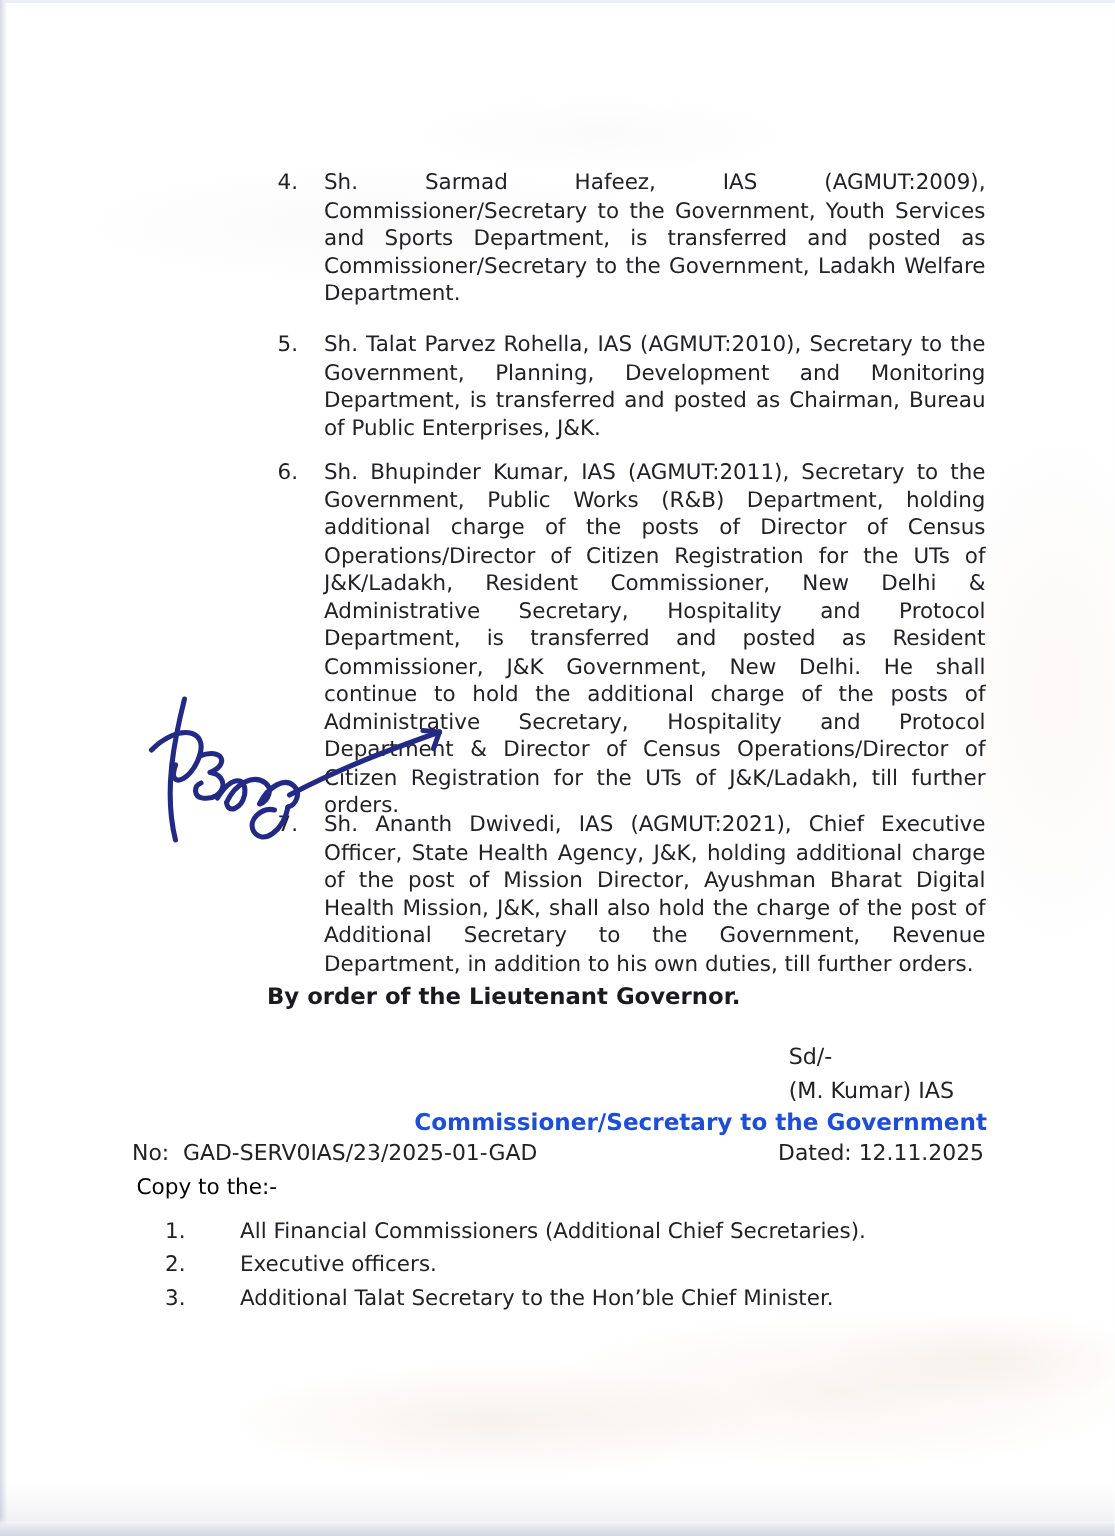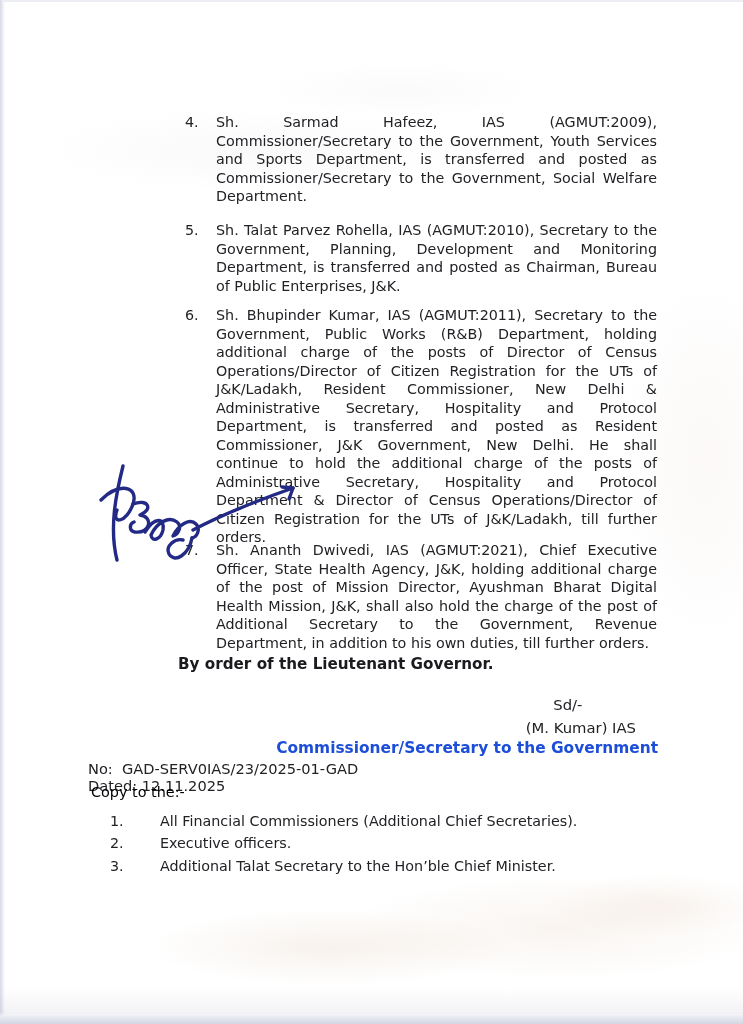--- a/index.html
+++ b/index.html
@@ -35,33 +35,33 @@
     font-size:14.3px;line-height:18.5px;color:#222226;
   }
   .order-item .num{width:31px;flex:0 0 31px;}
   .order-item .txt{width:441px;text-align:justify;}
 
   .by-order{
     position:absolute;left:178px;top:655px;
     font-size:15.2px;font-weight:700;color:#1b1b1f;
   }
   .sig-block{
-    position:absolute;right:93px;top:694px;text-align:center;
+    position:absolute;right:93px;top:694px;text-align:left;
     font-size:14.8px;line-height:22.5px;color:#222226;
   }
   .sig-block .sd{padding-right:40px;}
   .sig-block .name{padding-right:14px;}
   .designation{
     position:absolute;right:85px;top:739px;
     font-size:15.4px;font-weight:700;color:#1d4ed8;
   }
   .ref-line{
     position:absolute;left:88px;top:760px;width:568px;
     display:flex;justify-content:space-between;
-    font-size:14.6px;color:#222226;flex-direction:column;
+    font-size:14.6px;color:#222226;
   }
   .ref-line .no{white-space:pre;}
   .copy-heading{
     position:absolute;left:91px;top:784px;
     font-size:14.4px;color:#000000;
   }
   .copy-list{
     position:absolute;left:110px;top:810px;width:520px;
     font-size:14.3px;line-height:22.4px;color:#222226;
   }
@@ -75,21 +75,21 @@
 
 <div class="sheet">
   <div class="stains"></div>
   <div class="edge-top"></div>
   <div class="edge-left"></div>
   <div class="edge-bottom-shadow"></div>
   <div class="edge-bottom"></div>
 
   <div class="order-item" style="top:113px">
     <span class="num">4.</span>
-    <span class="txt">Sh. Sarmad Hafeez, IAS (AGMUT:2009), Commissioner/Secretary to the Government, Youth Services and Sports Department, is transferred and posted as Commissioner/Secretary to the Government, Social Welfare Department.</span>
+    <span class="txt">Sh. Sarmad Hafeez, IAS (AGMUT:2009), Commissioner/Secretary to the Government, Youth Services and Sports Department, is transferred and posted as Commissioner/Secretary to the Government, Ladakh Welfare Department.</span>
   </div>
   <div class="order-item" style="top:221px">
     <span class="num">5.</span>
     <span class="txt">Sh. Talat Parvez Rohella, IAS (AGMUT:2010), Secretary to the Government, Planning, Development and Monitoring Department, is transferred and posted as Chairman, Bureau of Public Enterprises, J&amp;K.</span>
   </div>
   <div class="order-item" style="top:306px">
     <span class="num">6.</span>
     <span class="txt">Sh. Bhupinder Kumar, IAS (AGMUT:2011), Secretary to the Government, Public Works (R&amp;B) Department, holding additional charge of the posts of Director of Census Operations/Director of Citizen Registration for the UTs of J&amp;K/Ladakh, Resident Commissioner, New Delhi &amp; Administrative Secretary, Hospitality and Protocol Department, is transferred and posted as Resident Commissioner, J&amp;K Government, New Delhi. He shall continue to hold the additional charge of the posts of Administrative Secretary, Hospitality and Protocol Department &amp; Director of Census Operations/Director of Citizen Registration for the UTs of J&amp;K/Ladakh, till further orders.</span>
   </div>
   <div class="order-item" style="top:541px">

